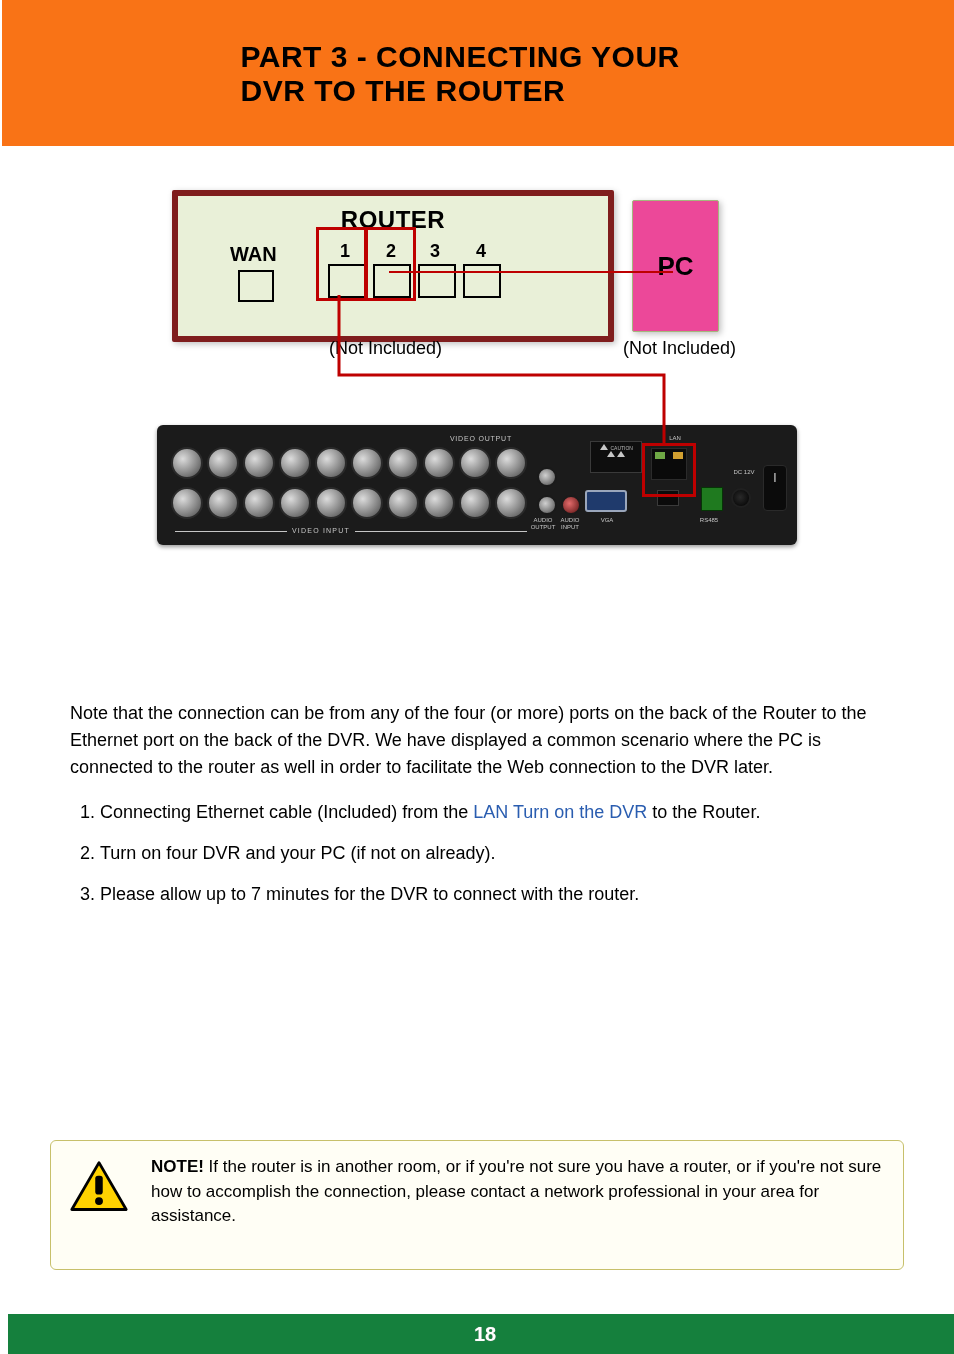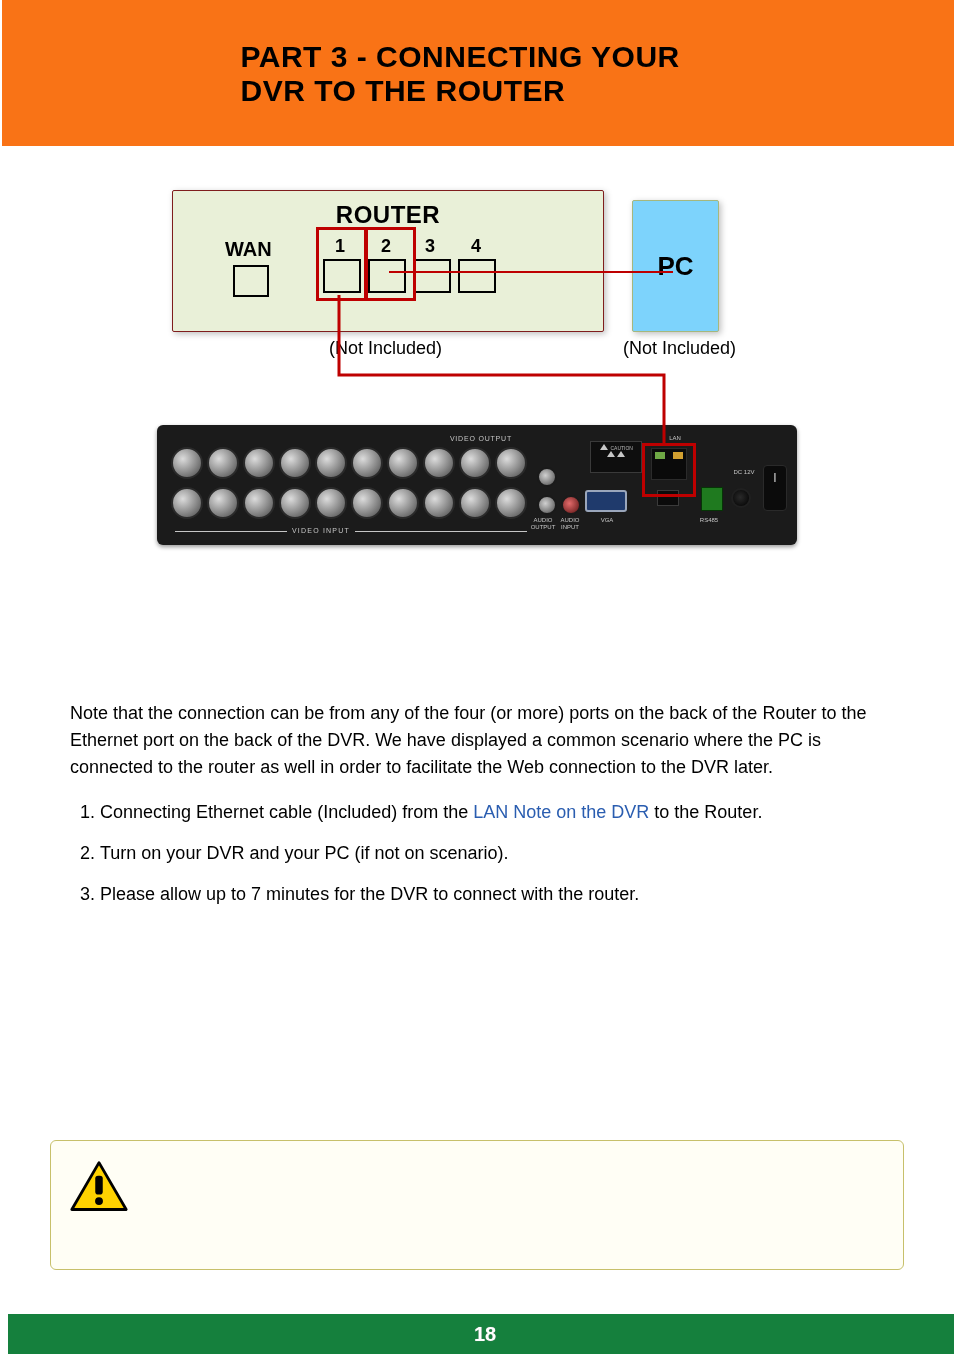--- a/index.html
+++ b/index.html
@@ -83,21 +83,21 @@
     pointer-events: none;
   }
   
   .router-box {
     position: absolute;
     left: 15px;
     top: 0;
     width: 430px;
     height: 140px;
     background: #e9f0d8;
-    border: 1px solid #7f1d1d;
+    border: 6px solid #7f1d1d;
     border-radius: 2px;
     box-shadow: 2px 2px 6px rgba(0,0,0,0.25);
   }
   .router-title {
     position: absolute;
     top: 10px;
     left: 50%;
     transform: translateX(-50%);
     font-weight: bold;
     font-size: 24px;
@@ -137,21 +137,21 @@
     position: absolute;
     border: 3px solid #be0000;
   }
   
   .pc-box {
     position: absolute;
     left: 475px;
     top: 10px;
     width: 85px;
     height: 130px;
-    background: #7dd3fc;
+    background: #ec4899;
     border: 1px solid #a5b77d;
     border-radius: 2px;
     box-shadow: 2px 2px 6px rgba(0,0,0,0.25);
     display: flex;
     align-items: center;
     justify-content: center;
   }
   .pc-label {
     font-weight: bold;
     font-size: 26px;
@@ -456,32 +456,35 @@
         <polyline points="182,105 182,185 507,185 507,253" fill="none" stroke="#be0000" stroke-width="3"></polyline>
       </svg>
 
     </div>
   </div>
 
   <div class="after-diagram">
     <p class="para">Note that the connection can be from any of the four (or more) ports on the back of the Router to the Ethernet port on the back of the DVR. We have displayed a common scenario where the PC is connected to the router as well in order to facilitate the Web connection to the DVR later.</p>
     <ol class="ol">
       <li>
-        <span>Connecting Ethernet cable (Included) from the </span><a href="#" class="dvr-page">LAN Note on the DVR</a><span> to the Router.</span>
+        <span>Connecting Ethernet cable (Included) from the </span><a href="#" class="dvr-page">LAN Turn on the DVR</a><span> to the Router.</span>
       </li>
-      <li>Turn on your DVR and your PC (if not on scenario).</li>
+      <li>Turn on four DVR and your PC (if not on already).</li>
       <li>Please allow up to 7 minutes for the DVR to connect with the router.</li>
     </ol>
   </div>
 
   <div class="note-box">
     <svg class="note-icon" viewBox="0 0 64 58">
       <polygon points="32,3 61,53 3,53" fill="#ffd200" stroke="#000" stroke-width="3" stroke-linejoin="round"></polygon>
       <rect x="28" y="17" width="8" height="20" rx="3" fill="#000"></rect>
       <circle cx="32" cy="44" r="4.2" fill="#000"></circle>
     </svg>
+    <div class="note-text">
+      <span class="bold">NOTE!</span><span> If the router is in another room, or if you're not sure you have a router, or if you're not sure how to accomplish the connection, please contact a network professional in your area for assistance.</span>
+    </div>
   </div>
 
   <div class="bottombar">
     <div class="page-number">18</div>
   </div>
 
 </div>
 
 </body></html>

